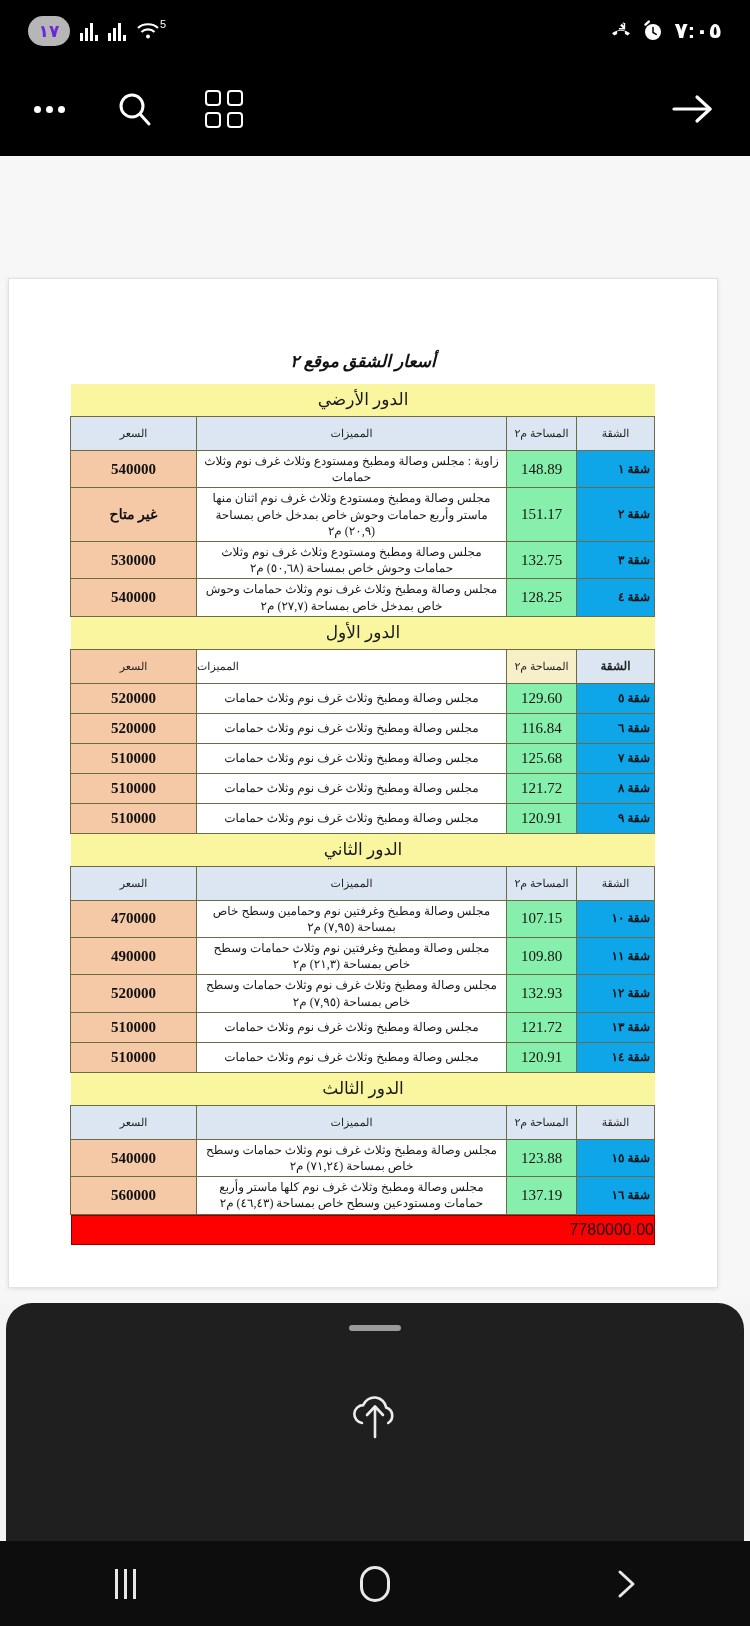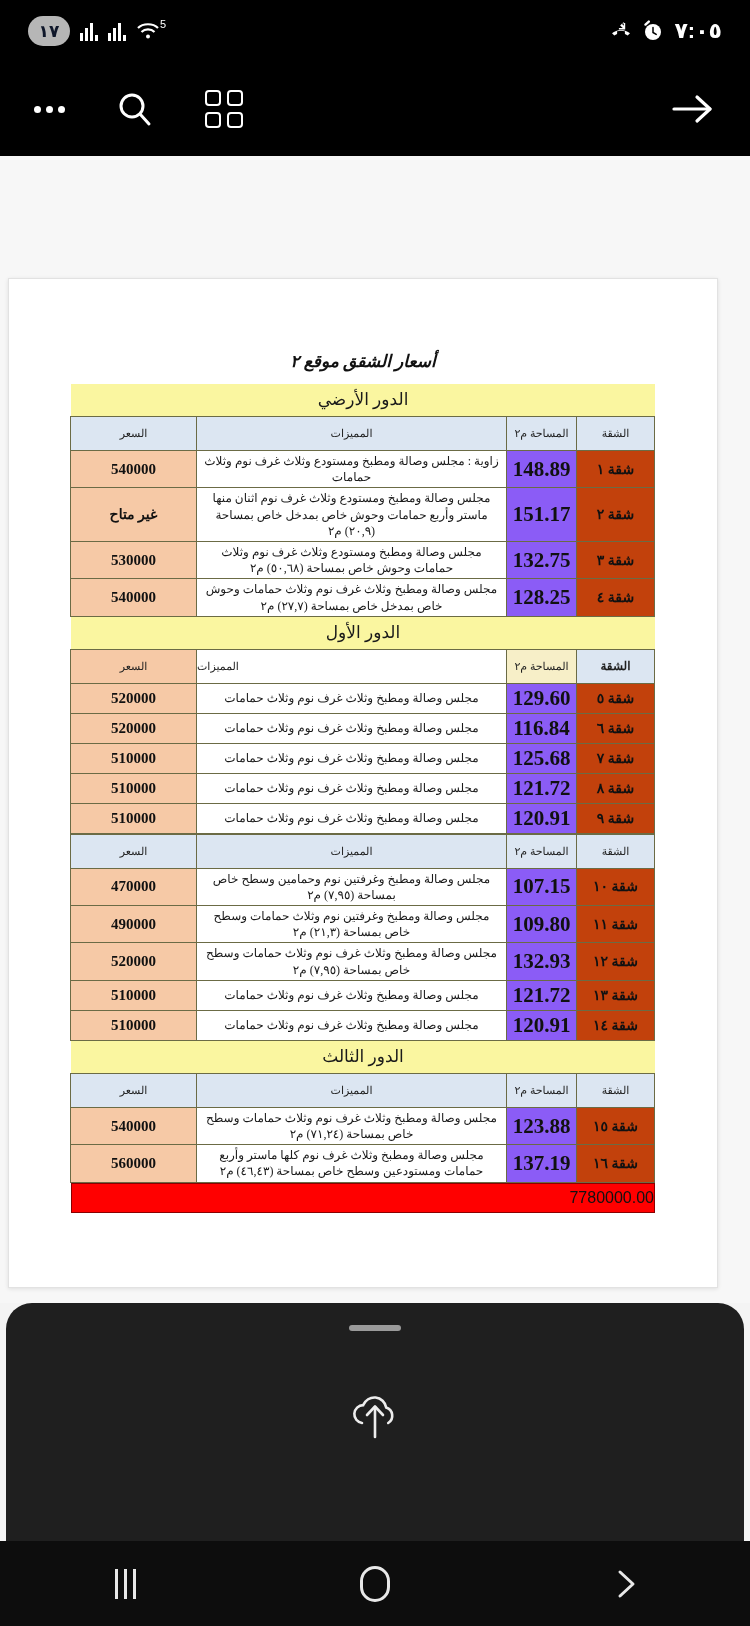--- a/index.html
+++ b/index.html
@@ -14,21 +14,21 @@
   
   .statusbar {
     position: absolute; top: 0; left: 0; width: 750px; height: 62px;
     background: #000; color: #fff;
     display: flex; align-items: center; justify-content: space-between;
     padding: 0 28px; direction: ltr;
   }
   .sb-left, .sb-right { display: flex; align-items: center; gap: 10px; }
   .sb-badge {
     width: 42px; height: 30px; border-radius: 15px; background: #b6b6b6;
-    color: #0f172a; font-size: 17px; font-weight: bold;
+    color: #6d28d9; font-size: 17px; font-weight: bold;
     display: flex; align-items: center; justify-content: center;
   }
   .bars { display: flex; align-items: flex-end; gap: 2px; height: 20px; }
   .bars i { display: block; width: 3px; background: #fff; }
   .bars i:nth-child(1) { height: 8px; }
   .bars i:nth-child(2) { height: 13px; }
   .bars i:nth-child(3) { height: 18px; }
   .bars i:nth-child(4) { height: 6px; }
   .wifi-wrap { position: relative; display: flex; align-items: flex-start; }
   .sb-sup { font-size: 11px; line-height: 1; margin-top: -2px; }
@@ -107,28 +107,27 @@
     height: 28px; text-align: center;
   }
   thead th.hd-price { background: #DCE6F2; }
   
   thead.alt th.hd-apt   { background: #DCE6F2; font-weight: bold; font-size: 12px; }
   thead.alt th.hd-area  { background: #F7EFC8; }
   thead.alt th.hd-feat  { background: #ffffff; text-align: left; padding-left: 0; padding-right: 6px; }
   thead.alt th.hd-price { background: #F6C9A6; }
 
   td.cell-apt {
-    background: #c2410c; text-align: center;
-    font-size: 14px; font-weight: bold; color: #111;
+    background: #0ea5e9; text-align: right;
+    font-size: 12px; font-weight: bold; color: #111;
   }
   td.cell-area {
-    background: #8b5cf6; text-align: center;
-    font-size: 21px; color: #111;
+    background: #86efac; text-align: center;
+    font-size: 15px; color: #111;
     font-family: "Liberation Sans", sans-serif;
-    font-weight: bold;
   }
   td.cell-feat {
     background: #ffffff; text-align: center;
     font-size: 12px; color: #1a1a1a; line-height: 1.35;
     padding: 3px 6px;
   }
   td.cell-price {
     background: #F6C9A6; text-align: center;
     font-size: 15px; font-weight: bold; color: #111;
     font-family: "Liberation Sans", sans-serif;
@@ -357,20 +356,21 @@
                 <td class="cell-price">510000</td>
               </tr>
               <tr class="r-t">
                 <td class="cell-apt">شقة ٩</td>
                 <td class="cell-area">120.91</td>
                 <td class="cell-feat">مجلس وصالة ومطبخ وثلاث غرف نوم وثلاث حمامات</td>
                 <td class="cell-price">510000</td>
               </tr>
             </tbody>
           </table>
+          <div class="floor-band">الدور الثاني</div>
           <table class="sheet">
             <colgroup>
               <col class="c-apt">
               <col class="c-area">
               <col class="c-feat">
               <col class="c-price">
             </colgroup>
             <thead>
               <tr class="r-h">
                 <th class="hd-apt">الشقة</th>

